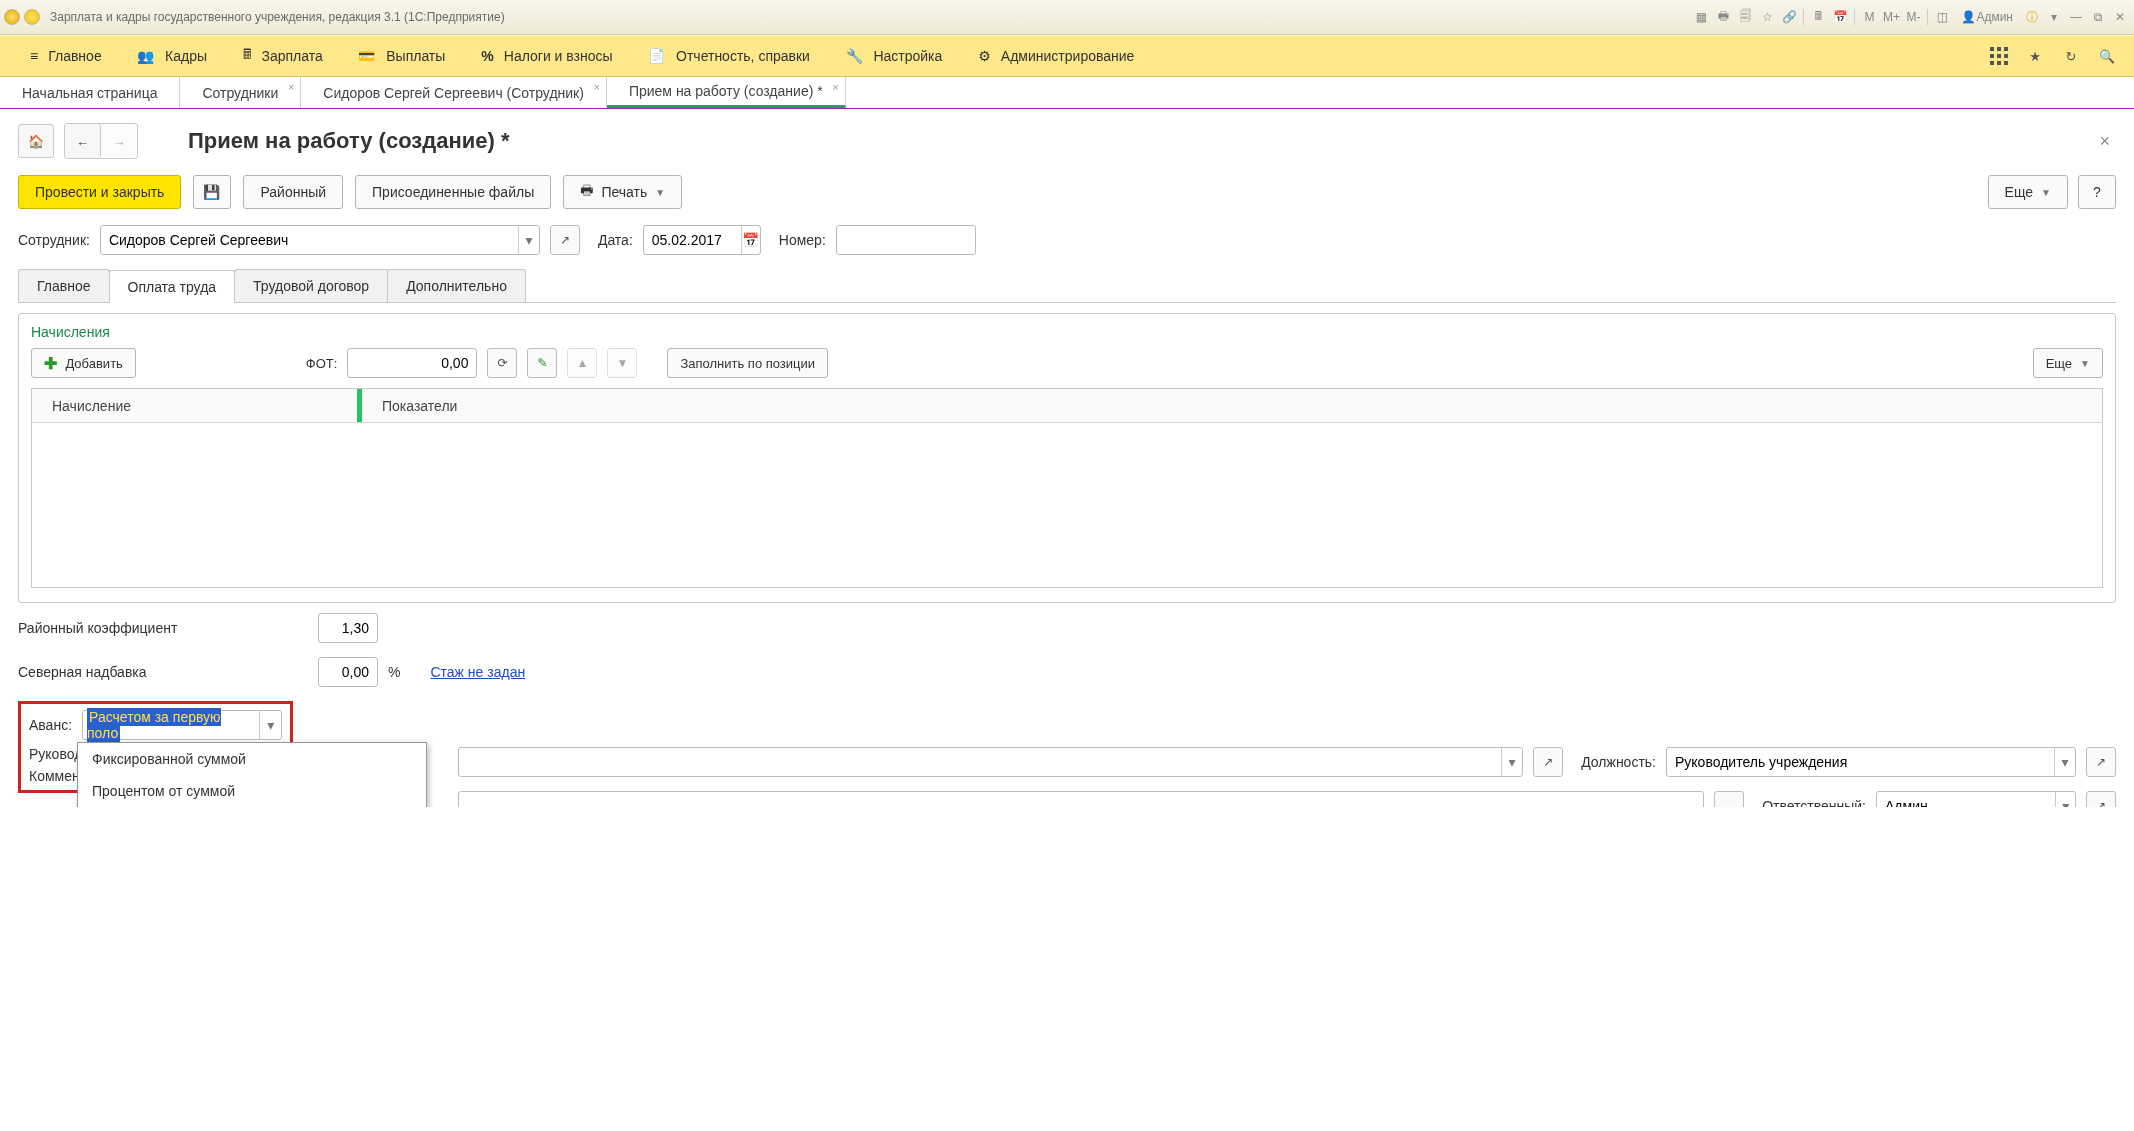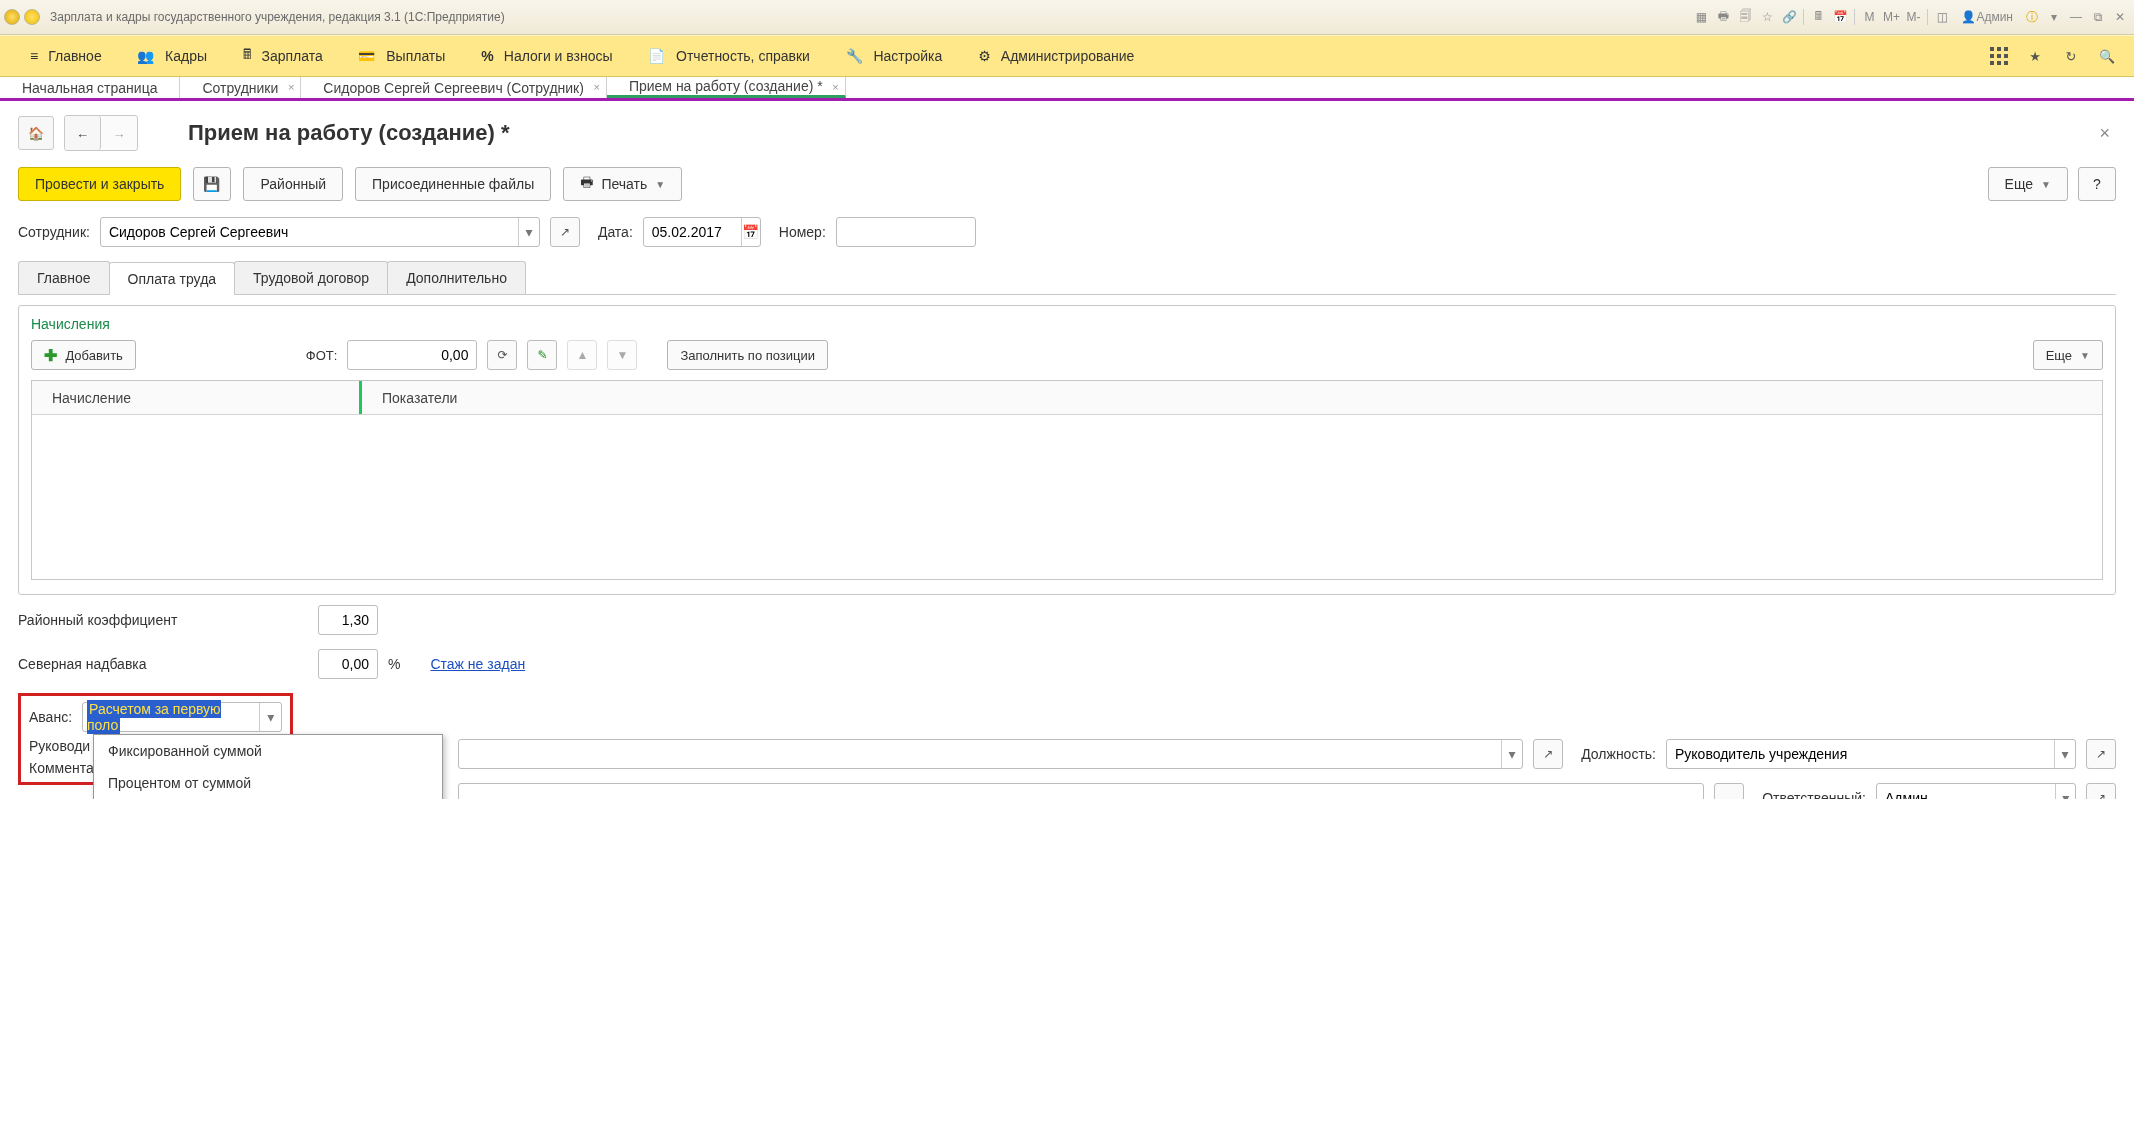--- a/index.html
+++ b/index.html
@@ -13,21 +13,21 @@
 .titlebar .rbtns{margin-left:auto;display:flex;align-items:center;gap:2px;color:#888}
 .rbtns .mi{width:20px;height:18px;display:flex;align-items:center;justify-content:center;font-size:12px;border:1px solid transparent}
 .rbtns .sep{width:1px;height:16px;background:#ccc;margin:0 2px}
 
 .menubar{height:42px;background:#ffe88a;border-top:1px solid #fff6c8;border-bottom:1px solid #d9c45d;display:flex;align-items:center;padding:0 12px}
 .menubar .m{display:flex;align-items:center;gap:10px;padding:0 18px;height:100%;cursor:pointer;font-size:14px;color:#333}
 .menubar .spacer{flex:1}
 .menubar .ricon{width:30px;height:30px;display:flex;align-items:center;justify-content:center;margin-left:6px;color:#555}
 svg{display:block}
 
-.doctabs{height:24px;background:#fff;border-bottom:3px solid #a21caf;display:flex}
+.doctabs{height:32px;background:#fff;border-bottom:1px solid #a21caf;display:flex}
 .doctabs .dtab{padding:0 22px;display:flex;align-items:center;border-right:1px solid #d0d0d0;font-size:14px;color:#444;position:relative;cursor:pointer}
 .doctabs .dtab.active{border-bottom:3px solid #2e9e60}
 .doctabs .dtab .x{position:absolute;top:4px;right:6px;font-size:11px;color:#999}
 
 .page{padding:14px 18px}
 .pageheader{display:flex;align-items:center;gap:10px;margin-bottom:16px}
 .navbtn{width:36px;height:34px;background:#f7f7f7;border:1px solid #c8c8c8;border-radius:3px;display:flex;align-items:center;justify-content:center;cursor:pointer}
 .navbtn.disabled{opacity:.45}
 .navgroup{display:flex;border:1px solid #c8c8c8;border-radius:3px;overflow:hidden}
 .navgroup .navbtn{border:none;border-right:1px solid #c8c8c8}
@@ -52,29 +52,29 @@
 .itab{padding:8px 18px;border:1px solid #c8c8c8;border-bottom:none;background:#f1f1f1;border-radius:3px 3px 0 0;margin-right:-1px;cursor:pointer;font-size:14px}
 .itab.active{background:#fff;position:relative;top:1px}
 
 .panel{border:1px solid #c8c8c8;border-radius:3px;padding:10px 12px 14px;margin-bottom:10px}
 .panel .ptitle{color:#1a8a4a;font-size:14px;margin-bottom:8px}
 .toolbar2{display:flex;align-items:center;gap:10px}
 .toolbar2 .spacer2{flex:1}
 .btn.sm{height:30px;font-size:13px;padding:0 12px}
 .table{border:1px solid #c8c8c8;margin-top:10px;height:200px;background:#fff}
 .table .thead{display:flex;height:34px;background:#fafafa;border-bottom:1px solid #d4d4d4}
-.table .th{padding:0 20px;display:flex;align-items:center;border-right:3px solid #22c55e;font-size:14px;color:#444}
+.table .th{padding:0 20px;display:flex;align-items:center;border-right:5px solid #22c55e;font-size:14px;color:#444}
 .table .th:first-child{width:330px}
 .table .th:last-child{border-right:none;flex:1}
 .num{text-align:right}
 .link{color:#1a4fc0;text-decoration:underline;cursor:pointer}
 
 .hlbox{border:3px solid #d12020;padding:6px 8px 0;display:inline-block;position:relative}
 .sel{background:#2a5fcf;color:#fde047;padding:1px 2px}
-.droplist{position:absolute;top:38px;left:72px;width:350px;background:#fff;border:1px solid #999;box-shadow:2px 2px 6px rgba(0,0,0,.25);z-index:10}
+.droplist{position:absolute;top:38px;left:56px;width:350px;background:#fff;border:1px solid #999;box-shadow:2px 2px 6px rgba(0,0,0,.25);z-index:10}
 .droplist .opt{padding:8px 14px;font-size:14px;cursor:pointer}
 .droplist .opt.hl{background:#ffd400}
 .bottom-rows{position:relative}
 .plusico{color:#2a9a2a;font-size:16px;font-weight:bold}
 </style>
 </head>
 <body>
 
 <div class="titlebar">
   <span class="circ c1"></span>

